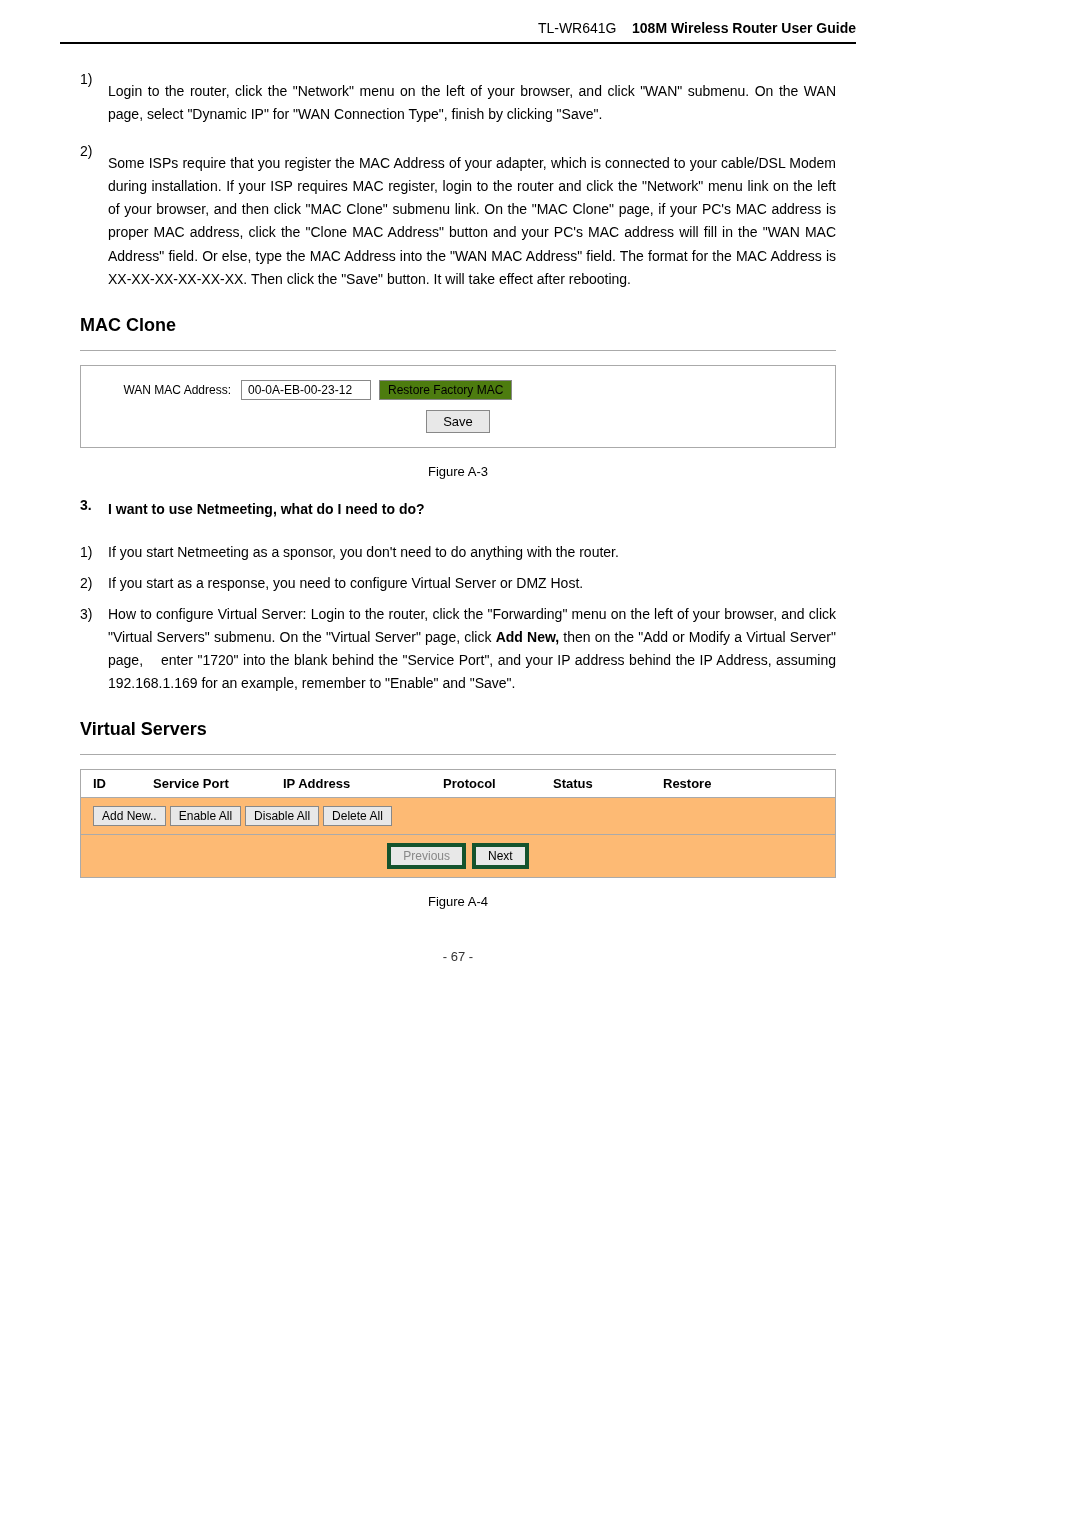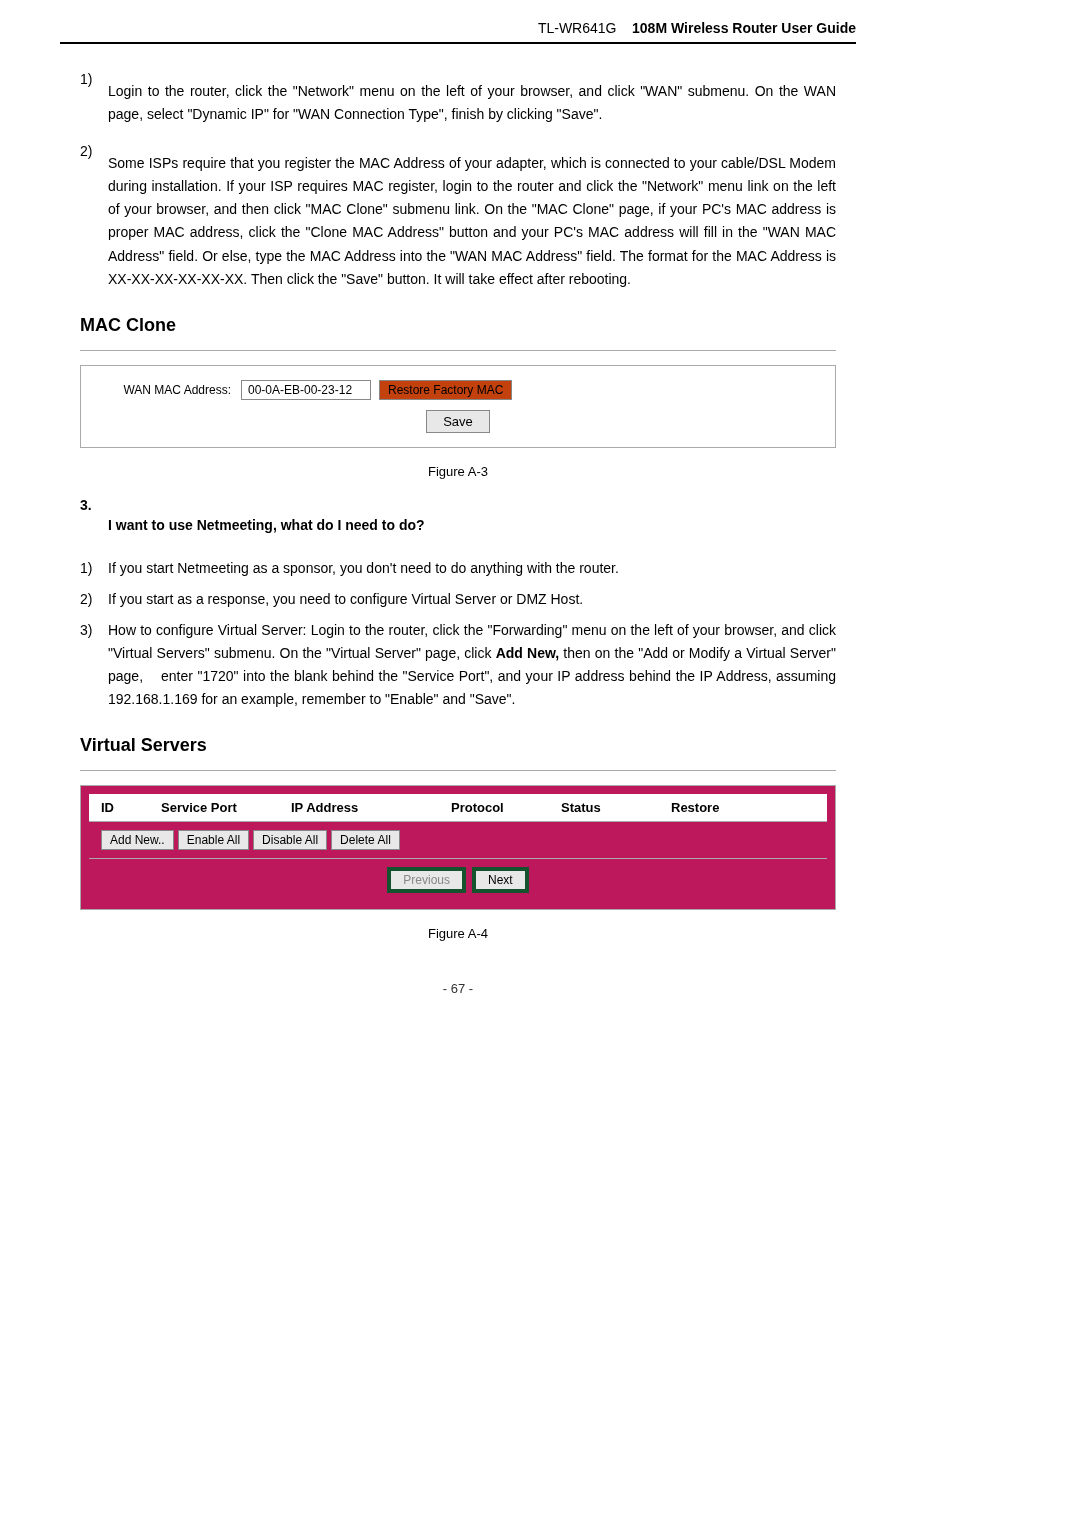--- a/index.html
+++ b/index.html
@@ -88,21 +88,21 @@
     }
     .mac-input {
       border: 1px solid #888;
       padding: 2px 6px;
       font-size: 12px;
       width: 130px;
       background: #fff;
     }
     .mac-btn {
       border: 1px solid #888;
-      background: #c2410c;
+      background: #4d7c0f;
       padding: 2px 8px;
       font-size: 12px;
       margin-left: 8px;
       cursor: pointer;
     }
     .save-row {
       display: flex;
       justify-content: center;
       margin-top: 10px;
     }
@@ -115,21 +115,21 @@
     }
     .figure-label {
       text-align: center;
       font-size: 13px;
       margin: 8px 0 18px 0;
     }
     .question {
       font-weight: bold;
       font-size: 14px;
       margin-bottom: 12px;
-      margin-top: 20px;
+      margin-top: 4px;
     }
     .question-num {
       min-width: 28px;
       font-weight: bold;
     }
     .sub-list {
       list-style: none;
       padding: 0;
       margin-bottom: 14px;
     }
@@ -146,23 +146,23 @@
       flex: 1;
       font-size: 14px;
       line-height: 1.65;
       text-align: justify;
     }
     .bold-inline {
       font-weight: bold;
     }
     .virtual-servers-box {
       border: 1px solid #aaa;
-      padding: 8px;
+      padding: 0;
       margin-bottom: 16px;
-      background: #be185d;
+      background: #fdba74;
     }
     .vs-header-row {
       display: flex;
       background: #fff;
       border-bottom: 1px solid #aaa;
       padding: 6px 12px;
       font-weight: bold;
       font-size: 13px;
       gap: 0;
     }

